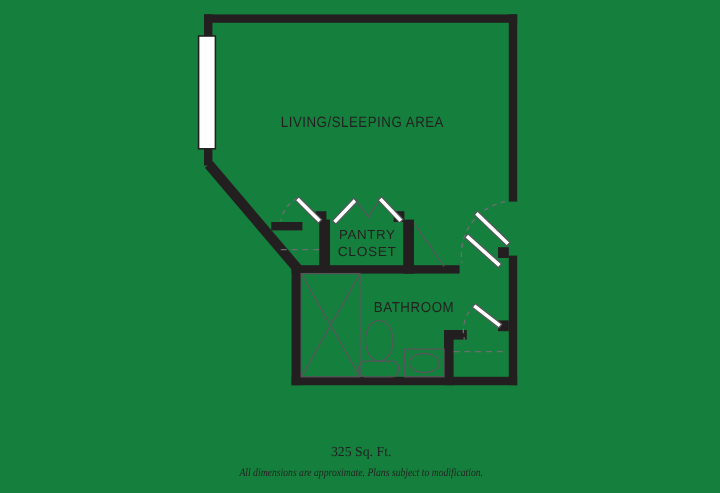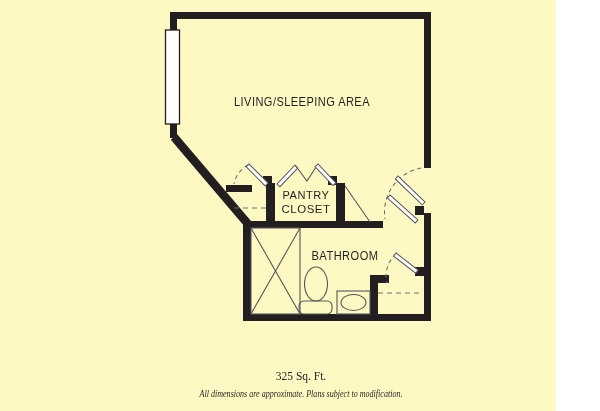--- a/index.html
+++ b/index.html
@@ -1,19 +1,19 @@
 <!DOCTYPE html>
 <html><head>
 <meta charset="utf-8">
 <style>
   html,body{margin:0;padding:0;background:#ffffff;}
   .canvas{
     position:relative;
-    width:556px;height:411px;
-    background:#fef9c3;
+    width:600px;height:411px;
+    background:#15803d;
     overflow:hidden;
     font-family:"Liberation Sans",sans-serif;
   }
   svg text{fill:#231f20;}
   .room-label{
     font-family:"Liberation Sans",sans-serif;
     letter-spacing:0.5px;
   }
   .serif-label{font-family:"Liberation Serif",serif;}
   .serif-italic{font-family:"Liberation Serif",serif;font-style:italic;}

